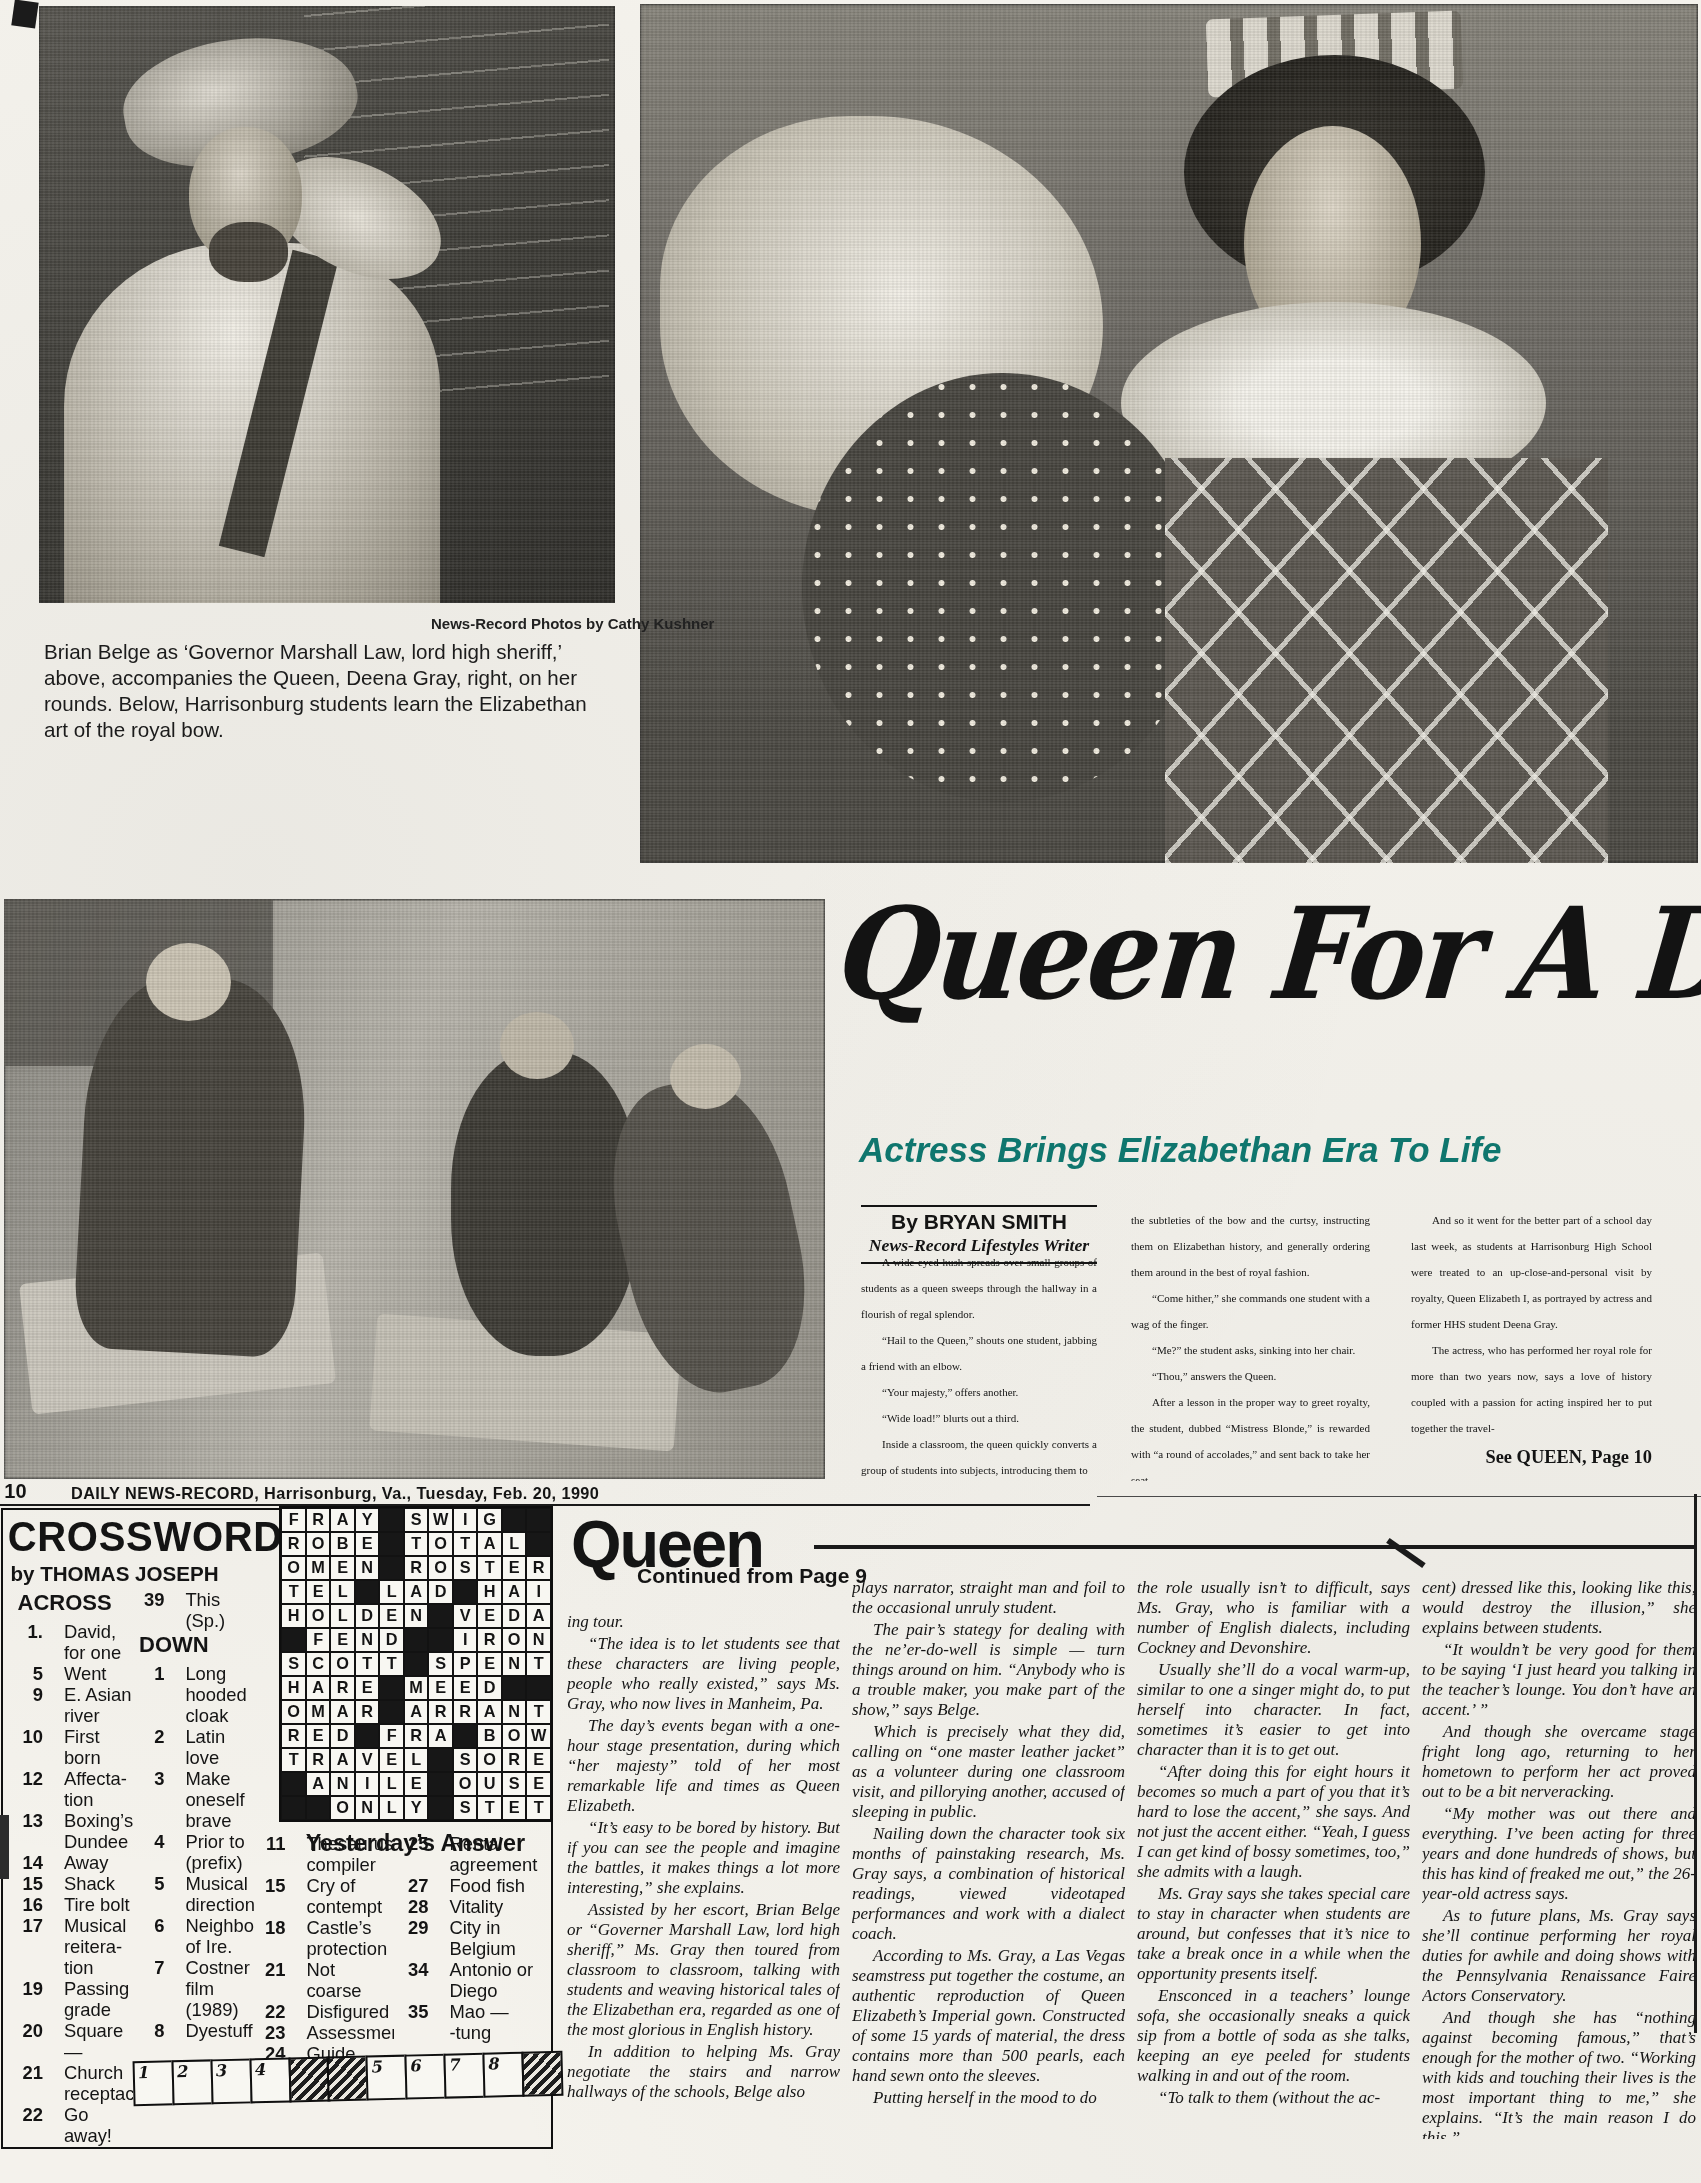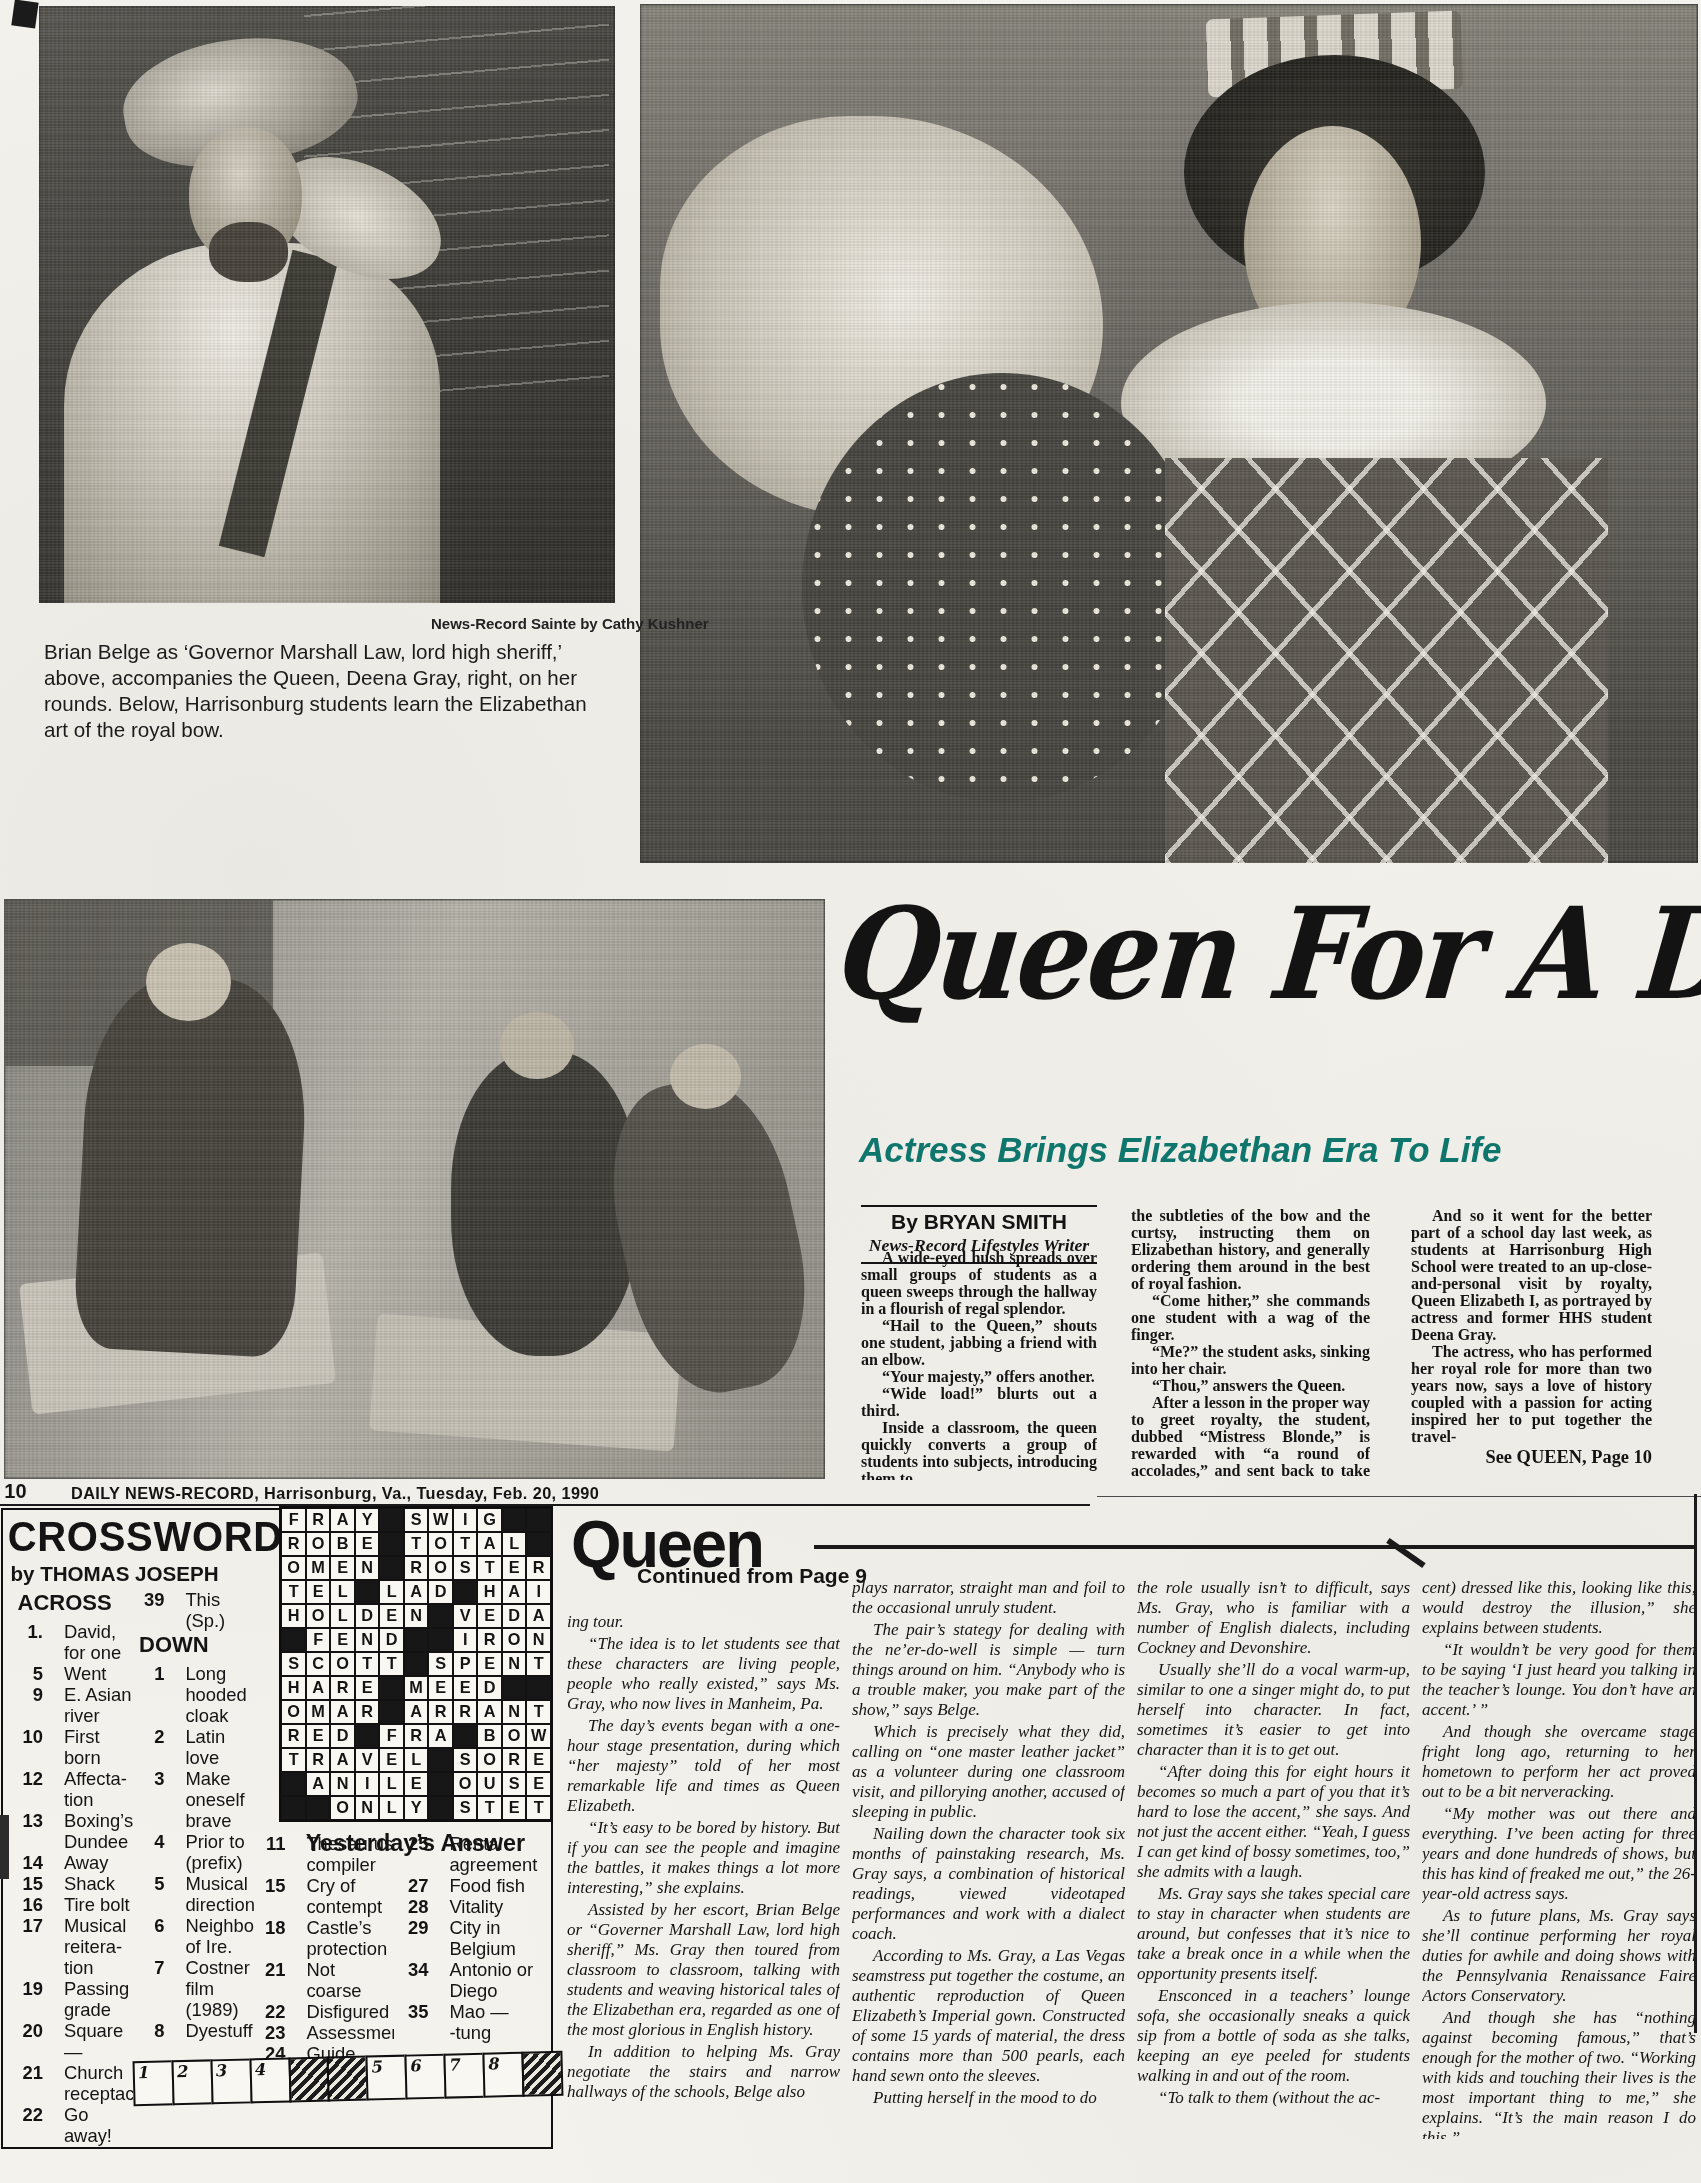--- a/index.html
+++ b/index.html
@@ -77,21 +77,21 @@
   .subhead{left:859px;top:1130px;width:841px;font:italic 700 35px "Liberation Sans",sans-serif;
     letter-spacing:0;color:#0f766e;}
   .byline-box{left:861px;top:1205px;width:236px;border-top:2.8px solid #141414;border-bottom:2.1px solid #141414;
     padding:2.8px 0 5.7px 0;text-align:center;}
   .byline{font:700 21px "Liberation Sans",sans-serif;}
   .byline-title{font:italic 700 17.7px "Liberation Serif",serif;margin-top:1.4px;}
   
   .newscol{position:absolute;overflow:hidden;}
   .newscol p{margin:0;text-indent:21px;text-align:justify;}
   .newscol p.ni{text-indent:0;}
-  .topcol p{font-size:16px;line-height:17px;font-weight:bold;}
+  .topcol p{font-size:11px;line-height:26px;}
   .contcol p{font-size:17px;line-height:20px;margin-bottom:2.1px;font-style:italic;}
   #top-col-0{left:861px;top:1249px;width:236px;height:231px;}
   #top-col-1{left:1131px;top:1207px;width:239px;height:274px;}
   #top-col-2{left:1411px;top:1207px;width:241px;height:241px;}
   .see-more{left:1411px;top:1447px;width:241px;text-align:right;
     font:700 18.4px "Liberation Serif",serif;}
   #cont-col-0{left:567px;top:1612px;width:273px;height:525px;}
   #cont-col-1{left:852px;top:1578px;width:273px;height:561px;}
   #cont-col-2{left:1137px;top:1578px;width:273px;height:561px;}
   #cont-col-3{left:1422px;top:1578px;width:274px;height:561px;}
@@ -167,21 +167,21 @@
     <div class="s-table2"></div>
     <div class="s-fig1"></div>
     <div class="s-fig2"></div>
     <div class="s-fig3"></div>
     <div class="s-head1"></div>
     <div class="s-head2"></div>
     <div class="s-head3"></div>
     <div class="grain"></div>
   </div>
 
-  <div class="abs credit">News-Record Sainte by Cathy Kushner</div>
+  <div class="abs credit">News-Record Photos by Cathy Kushner</div>
   <div class="abs caption">Brian Belge as ‘Governor Marshall Law, lord high sheriff,’ above, accompanies the Queen, Deena Gray, right, on her rounds. Below, Harrisonburg students learn the Elizabethan art of the royal bow.</div>
 
   <div class="abs headline-script">Queen For A Day</div>
   <div class="abs subhead">Actress Brings Elizabethan Era To Life</div>
 
   <div class="abs byline-box">
     <div class="byline">By BRYAN SMITH</div>
     <div class="byline-title">News-Record Lifestyles Writer</div>
   </div>
 

